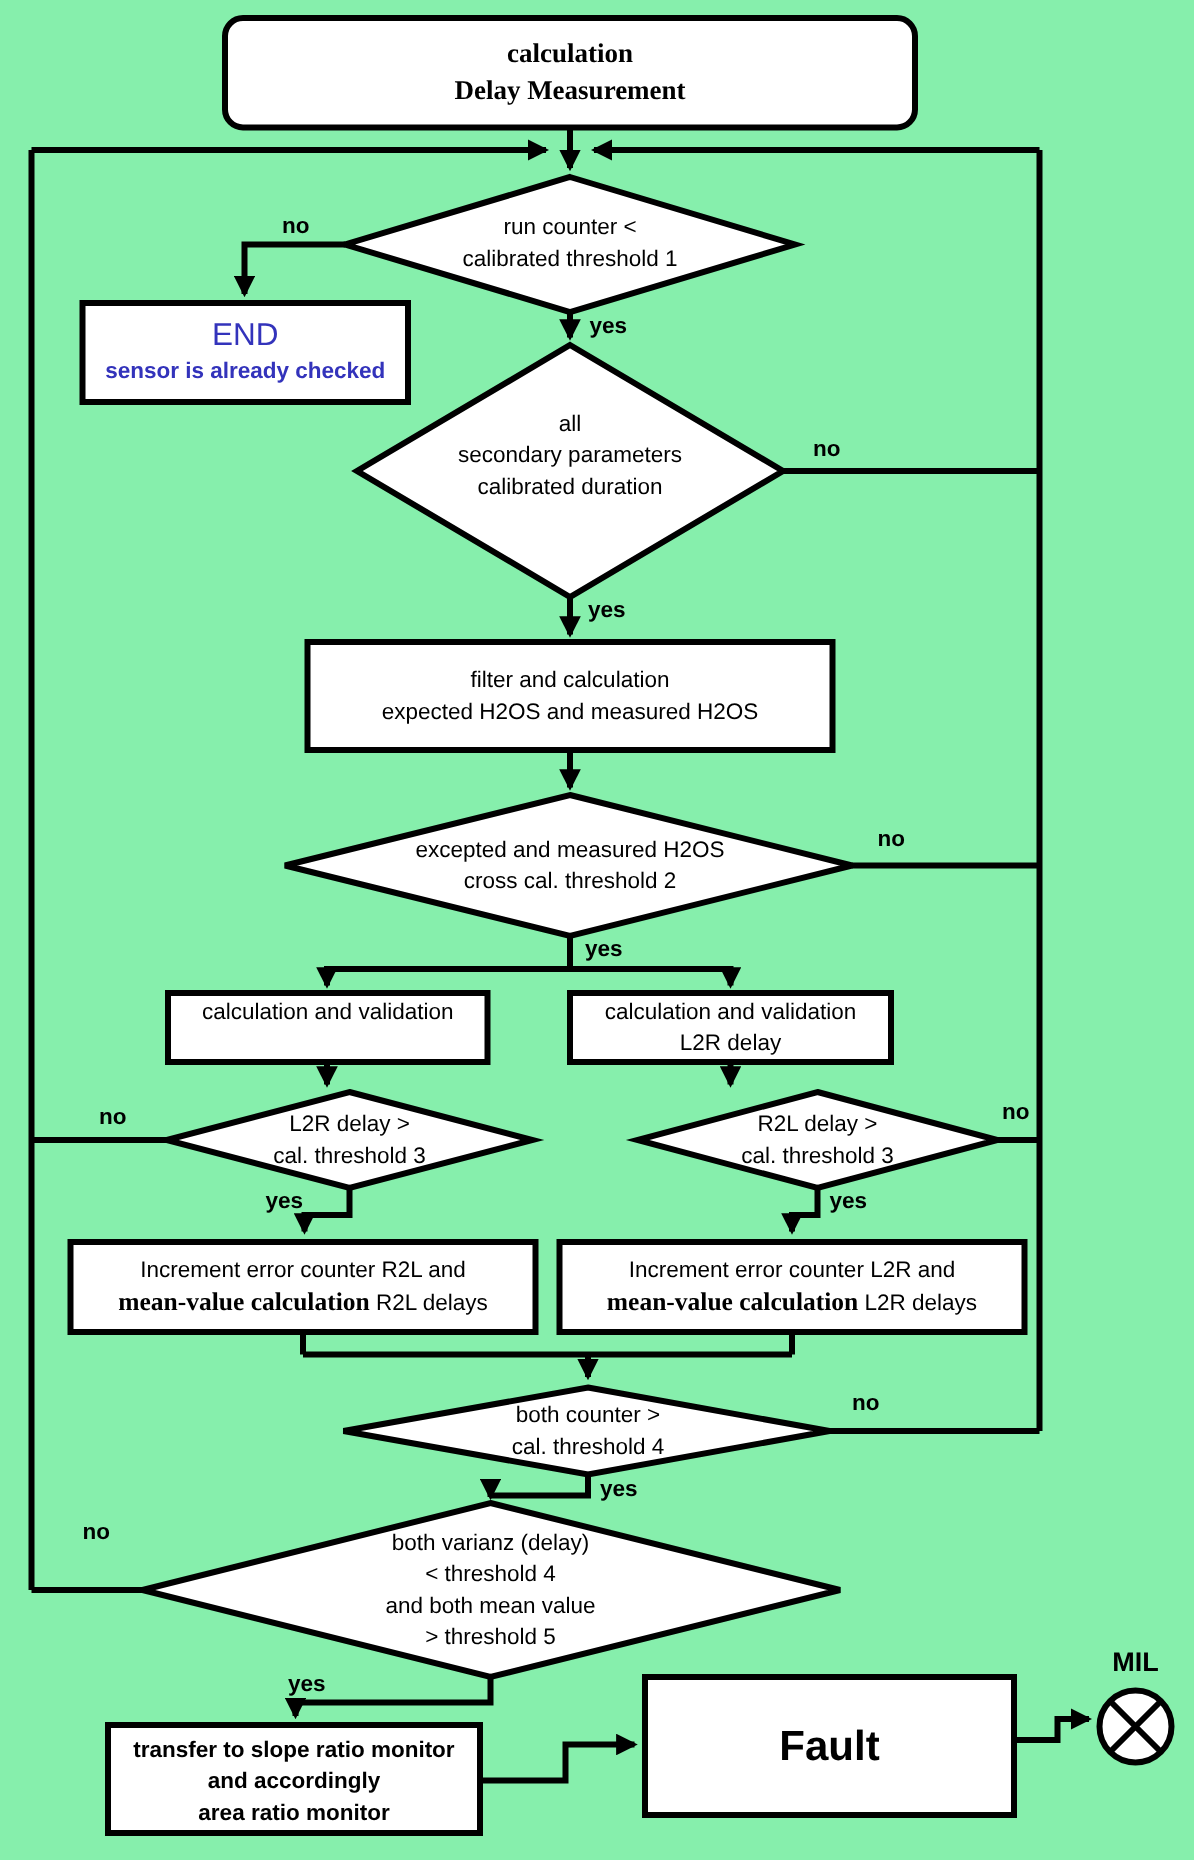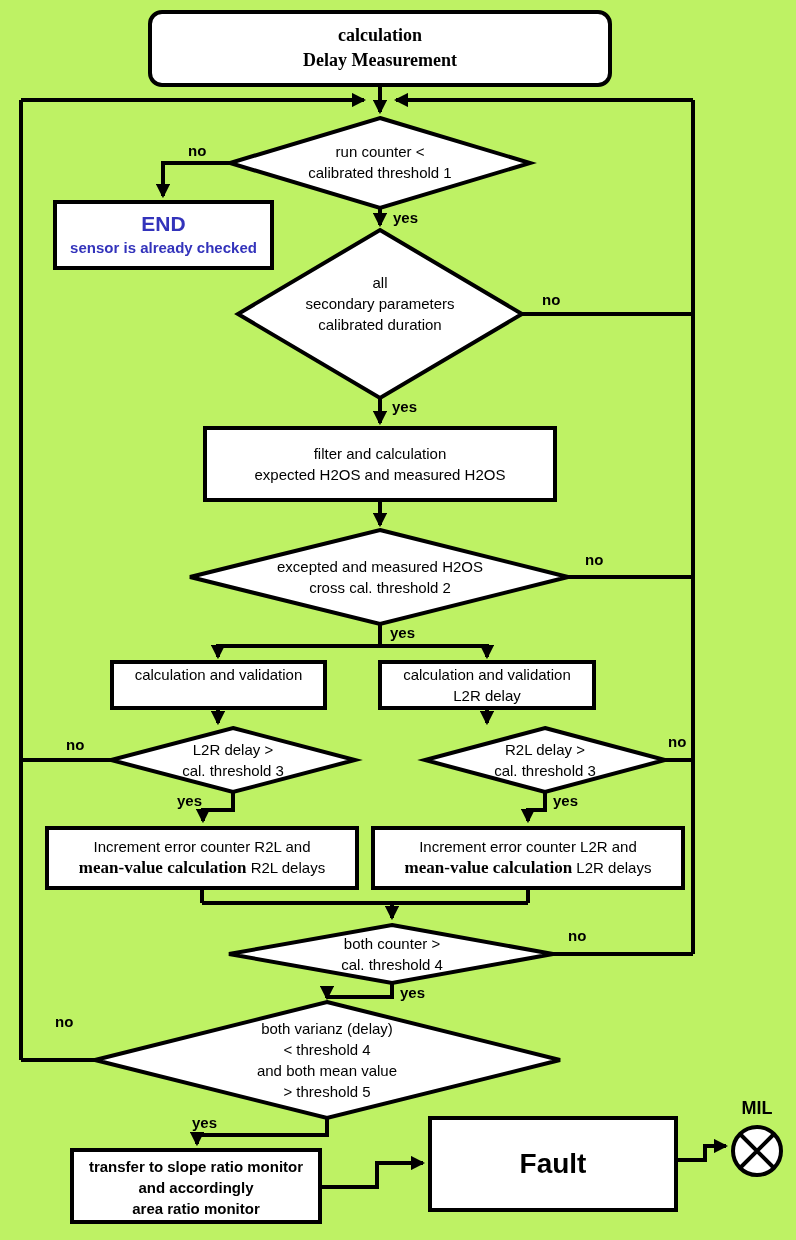--- a/index.html
+++ b/index.html
@@ -1,23 +1,23 @@
 <!DOCTYPE html>
 <html><head>
 <meta charset="utf-8">
 <style>
   html,body{margin:0;padding:0;background:#ffffff;}
-  #stage{position:relative;width:796px;height:1240px;background:#bef264;overflow:hidden;
+  #stage{position:relative;width:796px;height:1240px;background:#86efac;overflow:hidden;
          font-family:"Liberation Sans", sans-serif;color:#000;}
   #wires{position:absolute;left:0;top:0;}
   .txt{position:absolute;text-align:center;font-size:15px;line-height:21px;color:#000;}
   .b{font-weight:bold;}
   .blue{color:#3333bb;}
   .serif{font-family:"Liberation Serif", serif;font-weight:bold;}
-  .end-title{font-size:21px;line-height:27px;font-weight:bold;}
+  .end-title{font-size:21px;line-height:27px;font-weight:normal;}
   .start-line{font-size:18px;line-height:25px;}
   .fault{font-size:28px;line-height:92px;font-weight:bold;}
   .mil{font-size:18px;font-weight:bold;}
   .lbl{position:absolute;font-size:15px;font-weight:bold;line-height:16px;}
   .mv-suffix{font-family:"Liberation Sans", sans-serif;font-weight:normal;font-size:15px;}
 </style>
 </head>
 <body>
 
 <div id="stage">

